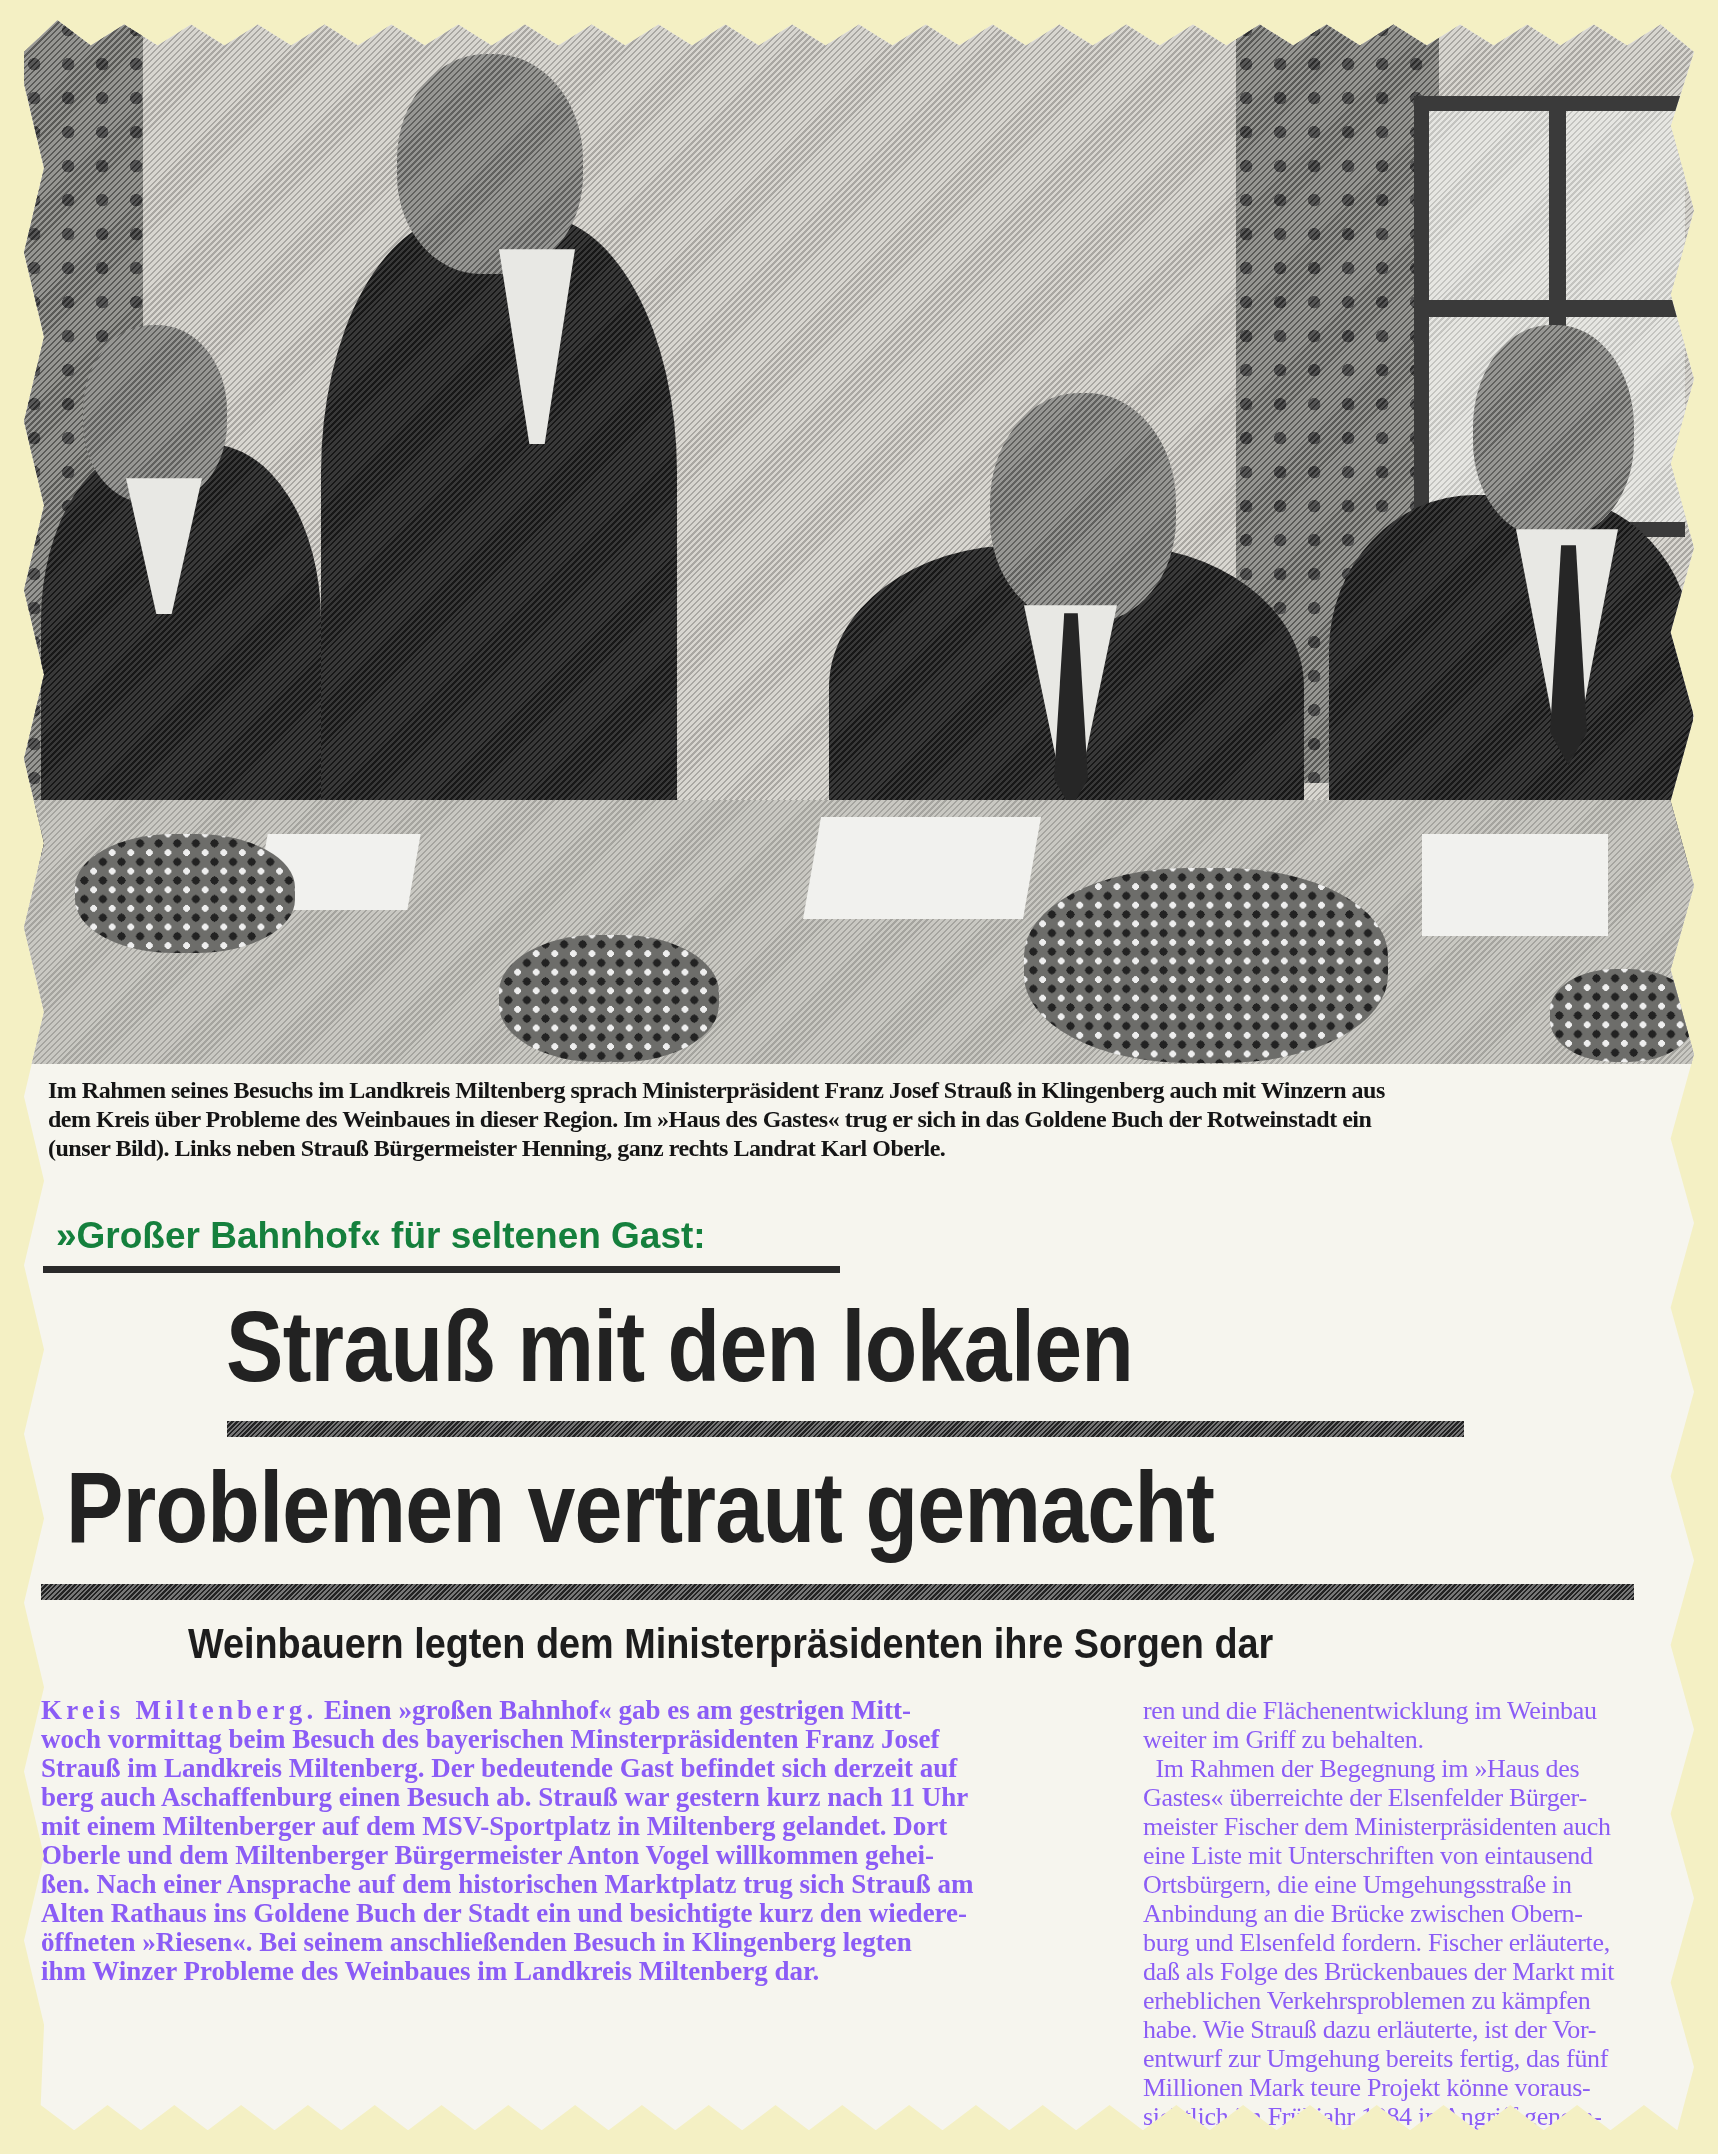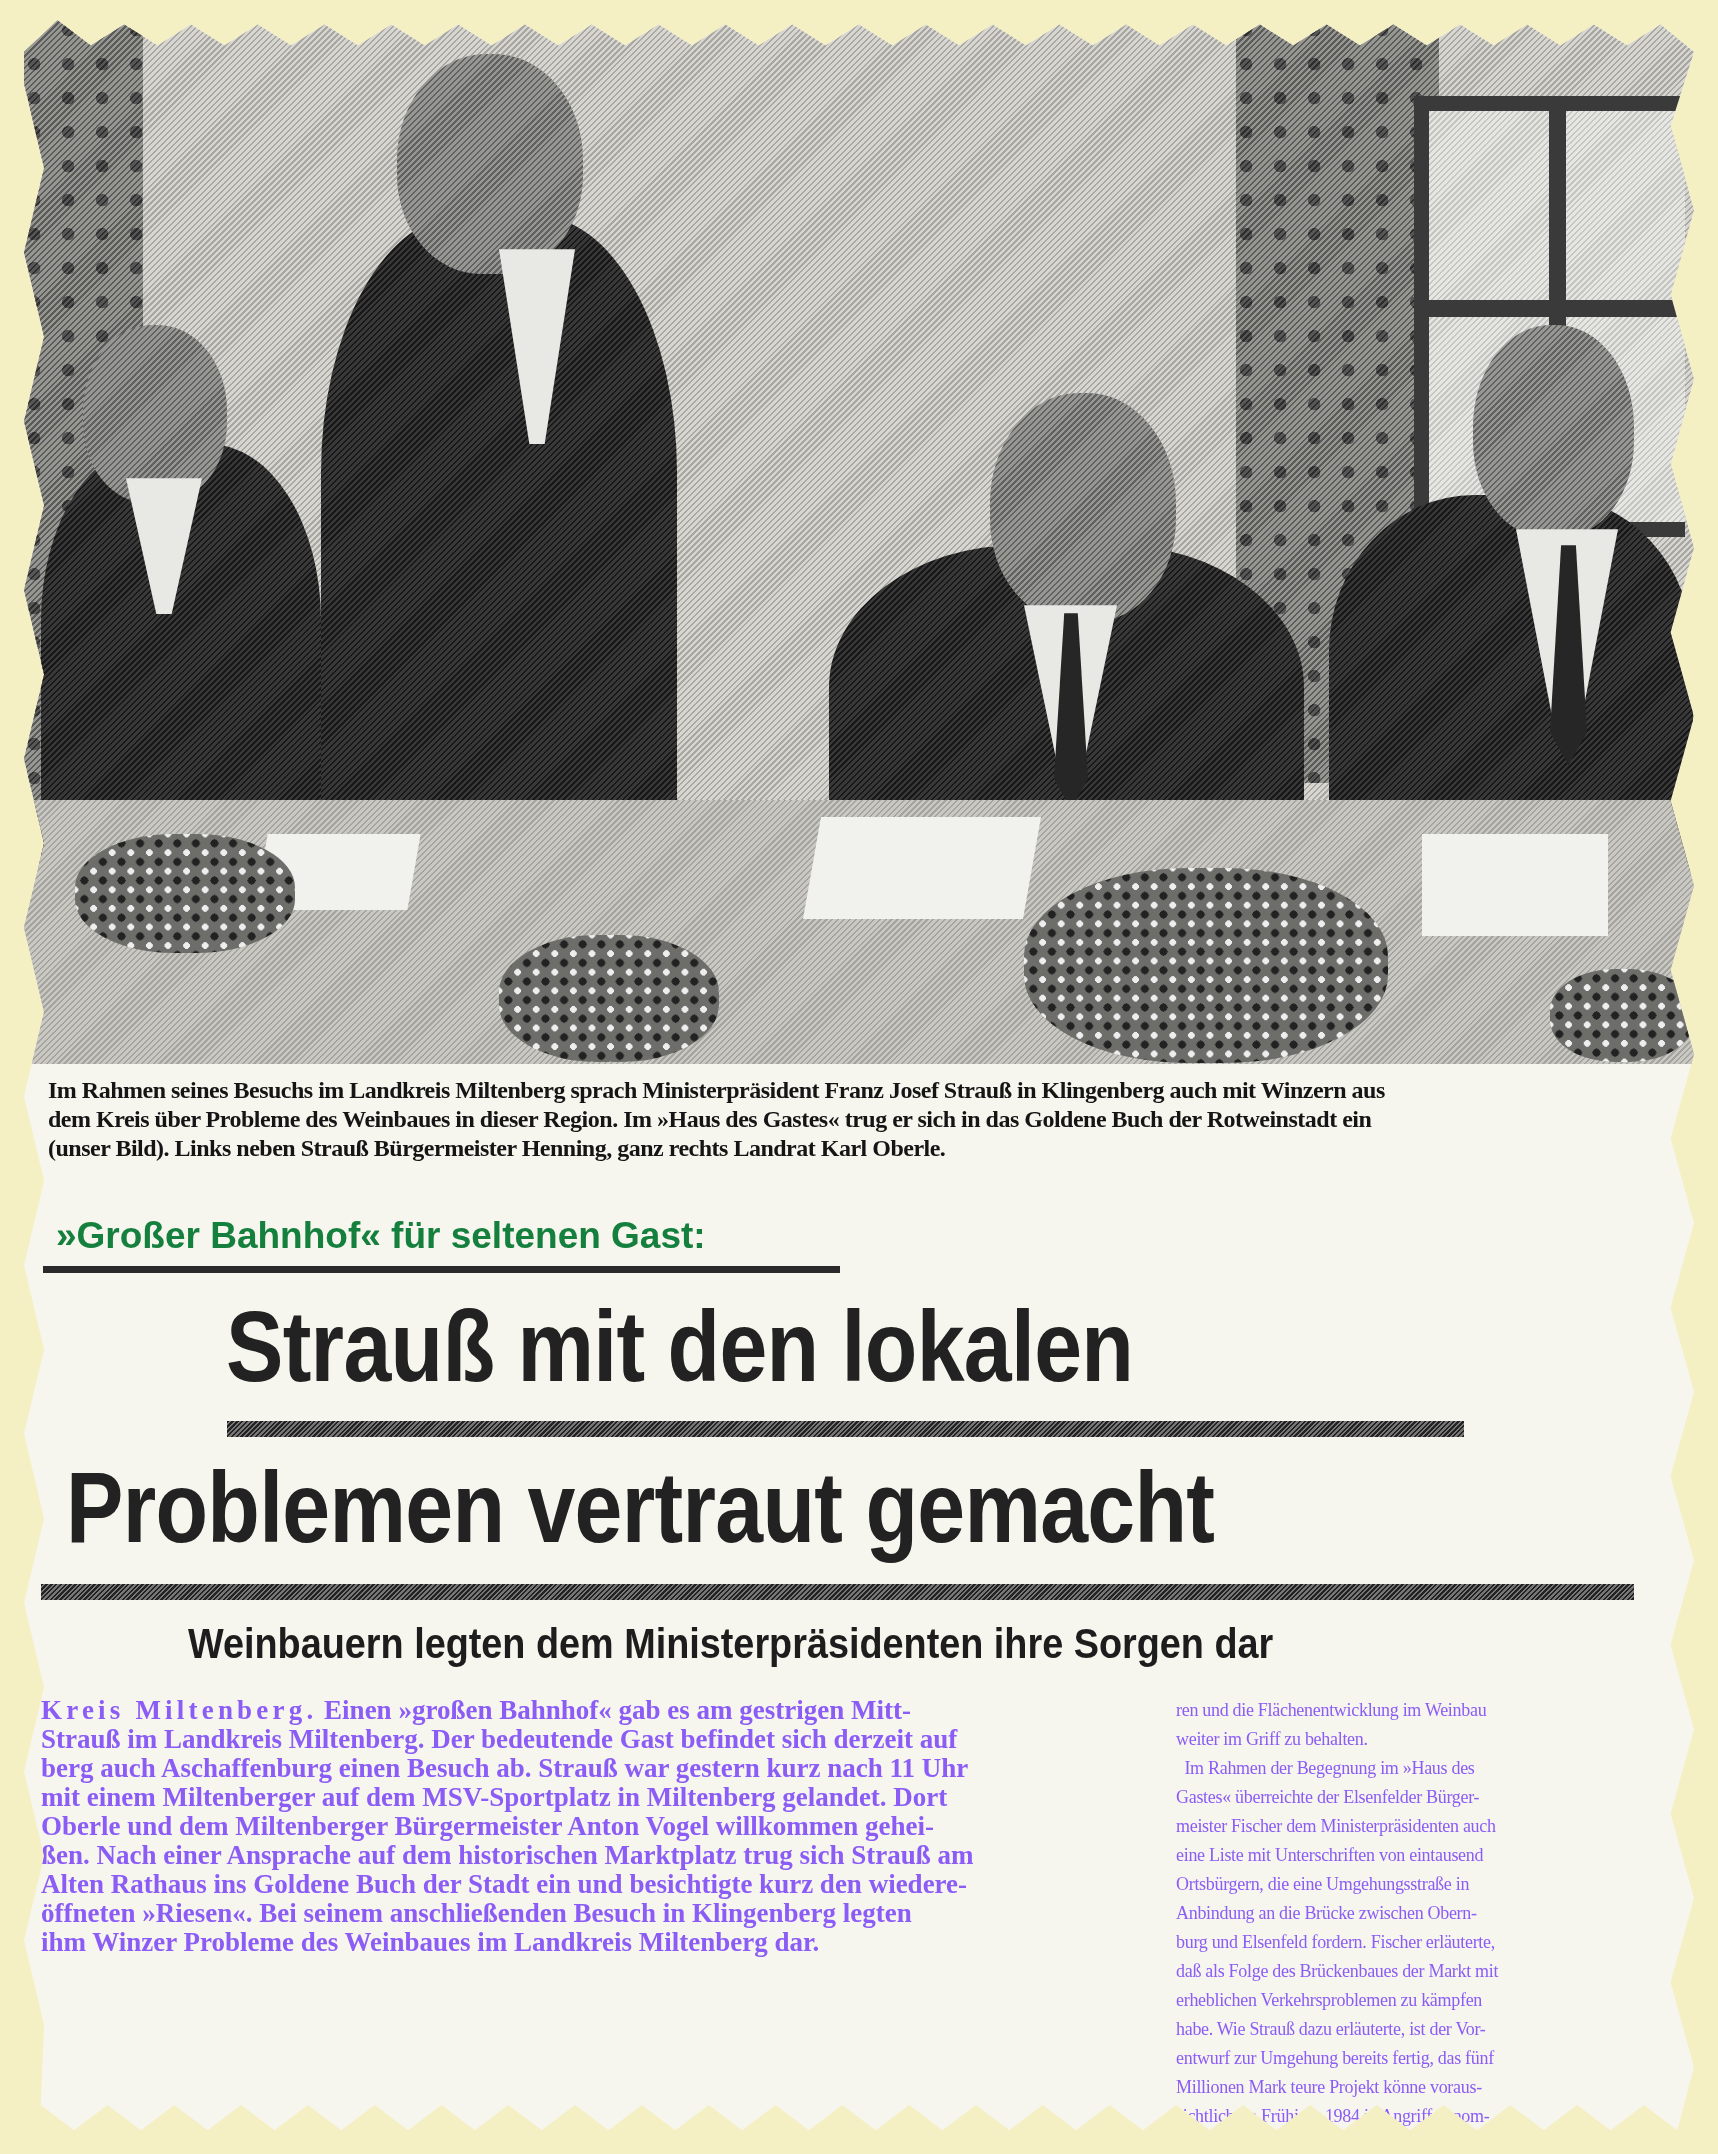--- a/index.html
+++ b/index.html
@@ -92,21 +92,21 @@
   .subhead {
     position:absolute; left:164px; top:1600px;
     font-family:"Liberation Sans", sans-serif; font-weight:bold; font-size:42px;
     color:#1d1d1d; transform:scaleX(0.9); transform-origin:left top; white-space:nowrap;
   }
   .body-col {
     position:absolute; font-family:"Liberation Serif", serif; font-weight:bold;
     font-size:27px; line-height:29px; color:#8b5cf6; text-align:justify;
   }
   .col1 { left:17px; top:1676px; width:1102px; }
-  .col2 { left:1152px; top:1676px; width:466px; font-weight:normal; font-size:18px; letter-spacing:-0.3px; }
+  .col2 { left:1119px; top:1676px; width:466px; font-weight:normal; font-size:26px; letter-spacing:-0.3px; }
   .body-col p { margin:0; white-space:nowrap; }
   .body-col .spaced { letter-spacing:4.2px; }
 </style>
 </head>
 <body>
 
 <div class="clipping">
 
   <div class="photo">
     <div class="curtain" style="left:0;top:0;width:119px;height:848px;"></div>
@@ -152,20 +152,21 @@
 
   <div class="headline h1">Strauß mit den lokalen</div>
   <div class="rule hatched" style="left:203px;top:1401px;width:1237px;"></div>
   <div class="headline h2">Problemen vertraut gemacht</div>
   <div class="rule hatched" style="left:17px;top:1564px;width:1593px;"></div>
 
   <div class="subhead">Weinbauern legten dem Ministerpräsidenten ihre Sorgen dar</div>
 
   <div class="body-col col1">
     <p><span class="spaced">Kreis Miltenberg.</span><span> Einen »großen Bahnhof« gab es am gestrigen Mitt-</span></p>
+    <p>woch vormittag beim Besuch des bayerischen Minsterpräsidenten Franz Josef</p>
     <p>Strauß im Landkreis Miltenberg. Der bedeutende Gast befindet sich derzeit auf</p>
     <p>berg auch Aschaffenburg einen Besuch ab. Strauß war gestern kurz nach 11 Uhr</p>
     <p>mit einem Miltenberger auf dem MSV-Sportplatz in Miltenberg gelandet. Dort</p>
     <p>Oberle und dem Miltenberger Bürgermeister Anton Vogel willkommen gehei-</p>
     <p>ßen. Nach einer Ansprache auf dem historischen Marktplatz trug sich Strauß am</p>
     <p>Alten Rathaus ins Goldene Buch der Stadt ein und besichtigte kurz den wiedere-</p>
     <p>öffneten »Riesen«. Bei seinem anschließenden Besuch in Klingenberg legten</p>
     <p>ihm Winzer Probleme des Weinbaues im Landkreis Miltenberg dar.</p>
   </div>
 

